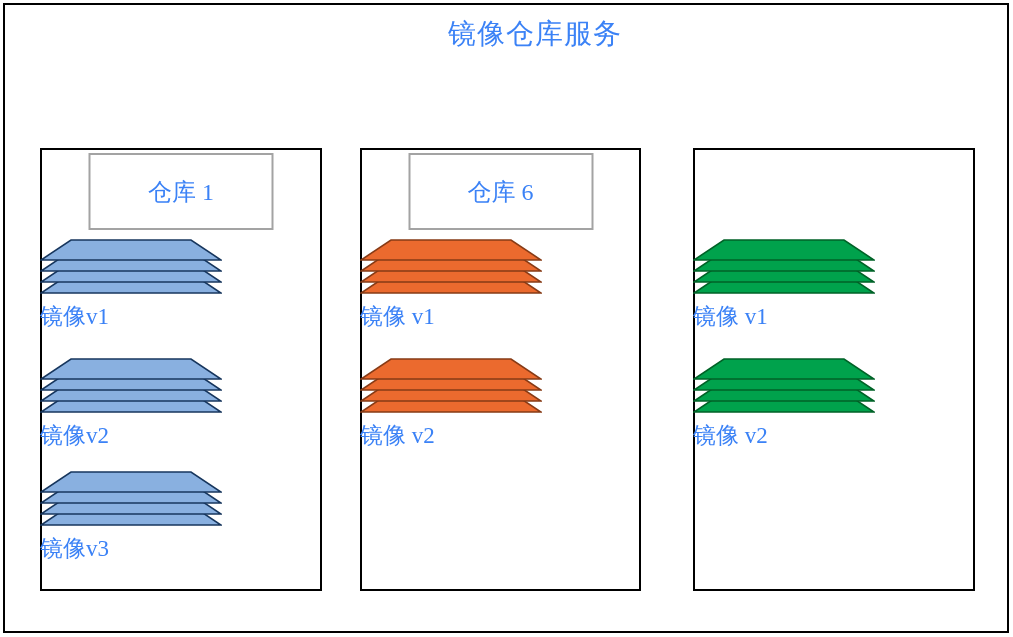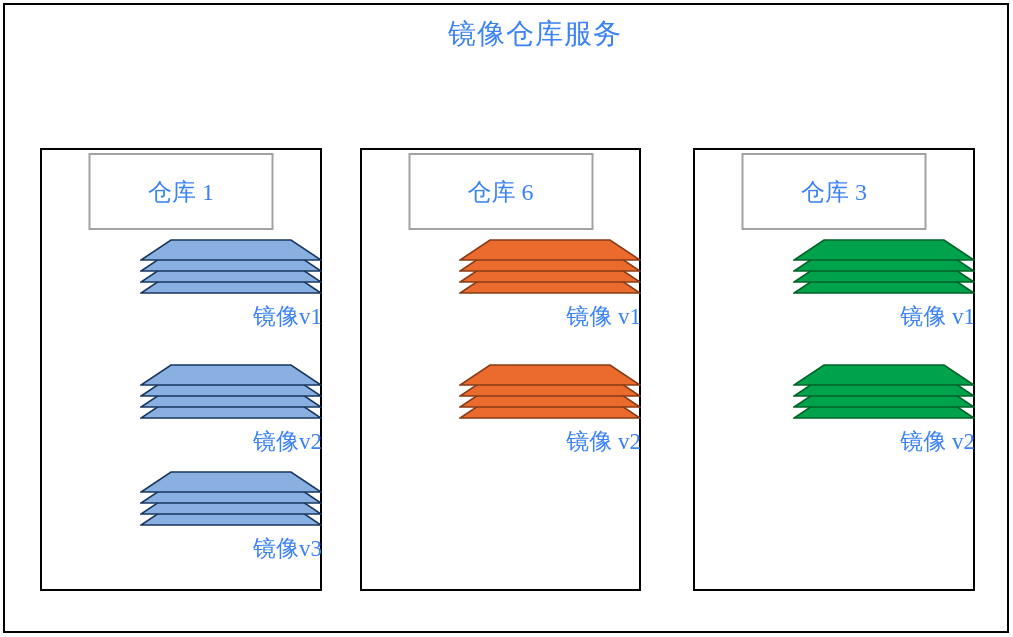--- a/index.html
+++ b/index.html
@@ -26,24 +26,24 @@
   .repo-3{left:693px;width:282px;}
   .repo-box{position:absolute;left:0;top:0;right:0;bottom:0;border:2px solid #000;background:#fff;}
   .repo-label-box{
     position:absolute;top:-43px;left:50%;transform:translateX(-50%);
     width:181px;height:73px;background:#fff;border:2px solid #a3a3a3;
     display:flex;align-items:center;justify-content:center;
     font-size:24px;white-space:nowrap;z-index:2;margin-top:48px;
   }
   .stack-group{
     position:absolute;left:0;width:100%;
-    display:flex;flex-direction:column;align-items:flex-end;
+    display:flex;flex-direction:column;align-items:flex-start;
   }
   .stack-pos-1{top:90px;}
-  .stack-pos-2{top:215px;}
+  .stack-pos-2{top:209px;}
   .stack-pos-3{top:322px;}
   .stack-svg{display:block;width:182px;height:58px;}
   .stack-blue   polygon{fill:var(--c-blue-fill,#89B0E0);stroke:var(--c-blue-stroke,#17365D);}
   .stack-orange polygon{fill:var(--c-orange-fill,#EB6A2E);stroke:var(--c-orange-stroke,#873B16);}
   .stack-green  polygon{fill:var(--c-green-fill,#00A24C);stroke:var(--c-green-stroke,#006227);}
   .stack-svg polygon{stroke-width:1.6;}
   .stack-label{margin-top:5px;font-size:23px;white-space:nowrap;}
 </style>
 </head>
 <body>
@@ -112,23 +112,20 @@
         <polygon points="31,24 151,24 181,44 1,44"></polygon>
         <polygon points="31,13 151,13 181,33 1,33"></polygon>
         <polygon points="31,2 151,2 181,22 1,22"></polygon>
       </svg>
       <div class="stack-label">镜像 v2</div>
     </div>
   </div>
 
   <div class="repo repo-3">
     <div class="repo-box"></div>
-    <div class="repo-label-box">
-      <span>仓库 3</span>
-    </div>
 
     <div class="stack-group stack-pos-1">
       <svg class="stack-svg stack-green" viewBox="0 0 182 58">
         <polygon points="31,35 151,35 181,55 1,55"></polygon>
         <polygon points="31,24 151,24 181,44 1,44"></polygon>
         <polygon points="31,13 151,13 181,33 1,33"></polygon>
         <polygon points="31,2 151,2 181,22 1,22"></polygon>
       </svg>
       <div class="stack-label">镜像 v1</div>
     </div>

